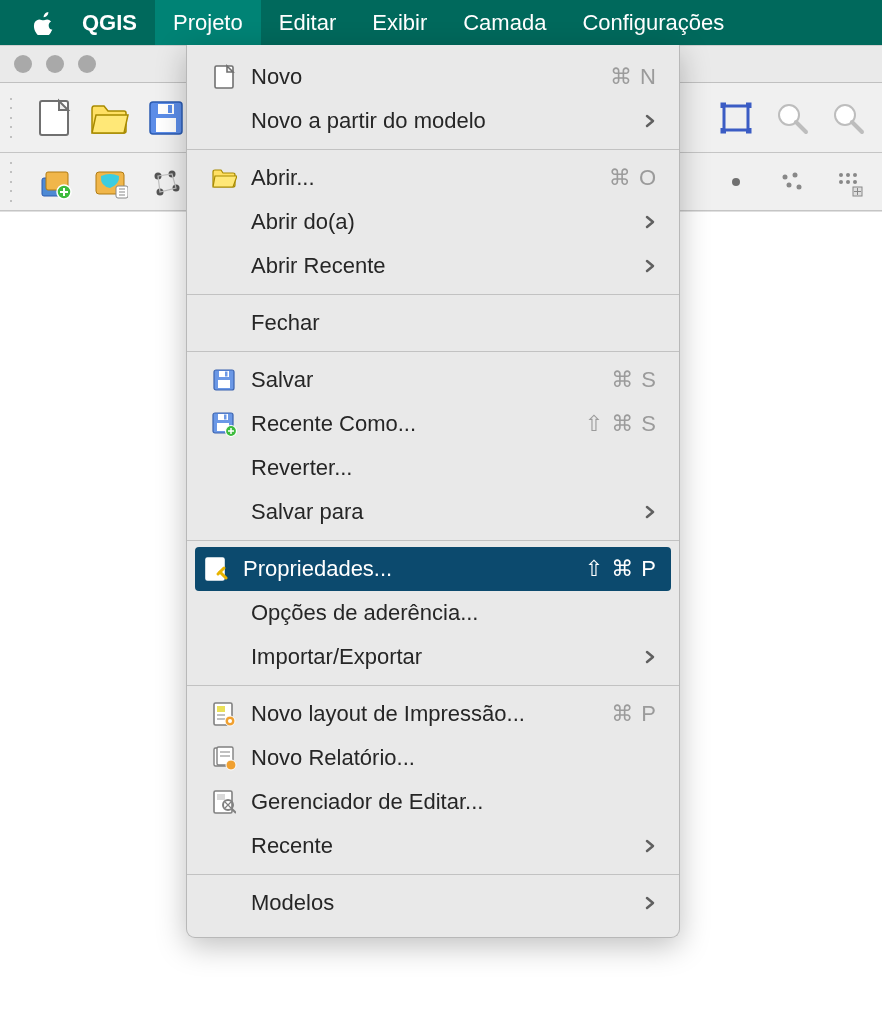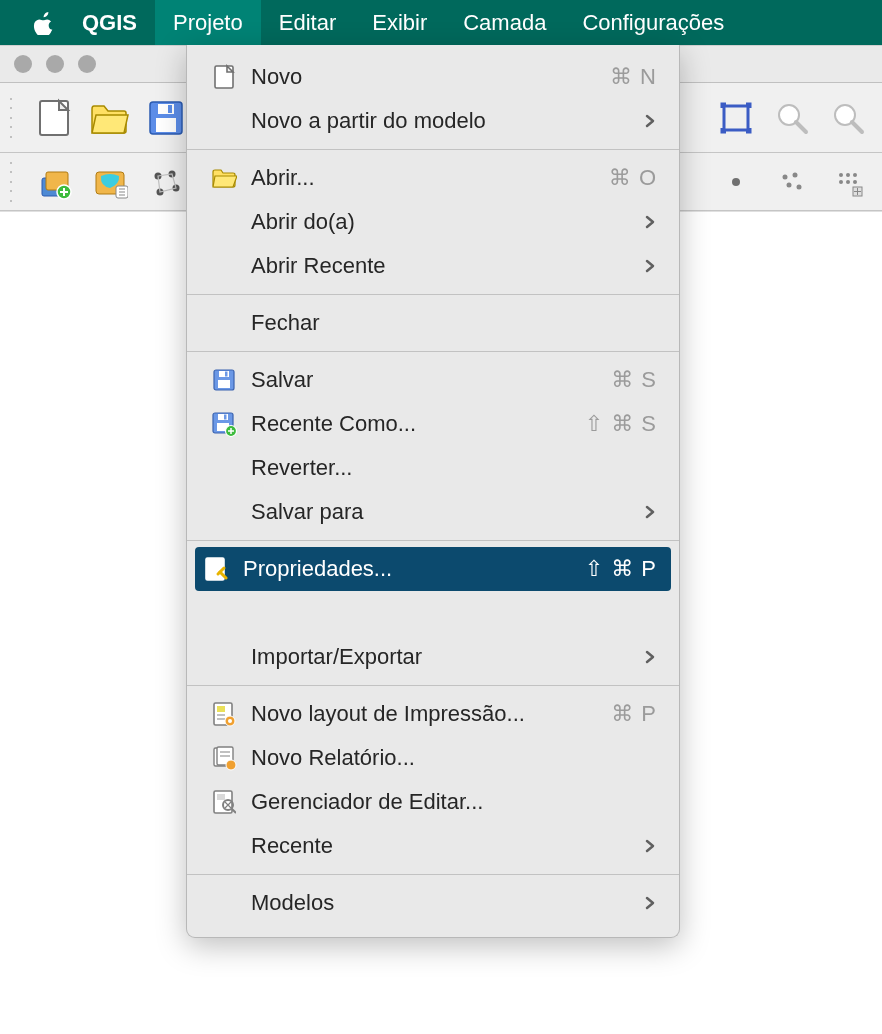--- a/index.html
+++ b/index.html
@@ -325,20 +325,21 @@
           <rect x="2" y="2" width="18" height="22" rx="1.5" fill="#fff" stroke="#fff" stroke-width="1.6"></rect>
           <path d="M16 16 L22 22" stroke="#e8b400" stroke-width="3" stroke-linecap="round"></path>
           <path d="M14 18 L20 12" stroke="#e8b400" stroke-width="3" stroke-linecap="round"></path>
         </svg>
       </span>
       <span class="label">Propriedades...</span>
       <span class="shortcut">⇧ ⌘ P</span>
     </div>
     <div class="row">
       <span class="icon"></span>
+      <span class="label">Opções de aderência...</span>
     </div>
     <div class="row">
       <span class="icon"></span>
       <span class="label">Importar/Exportar</span>
       <span class="arrow-col">
         <svg class="chevron-svg" viewBox="0 0 14 14">
           <path d="M4 2 L10 7 L4 12"></path>
         </svg>
       </span>
     </div>

